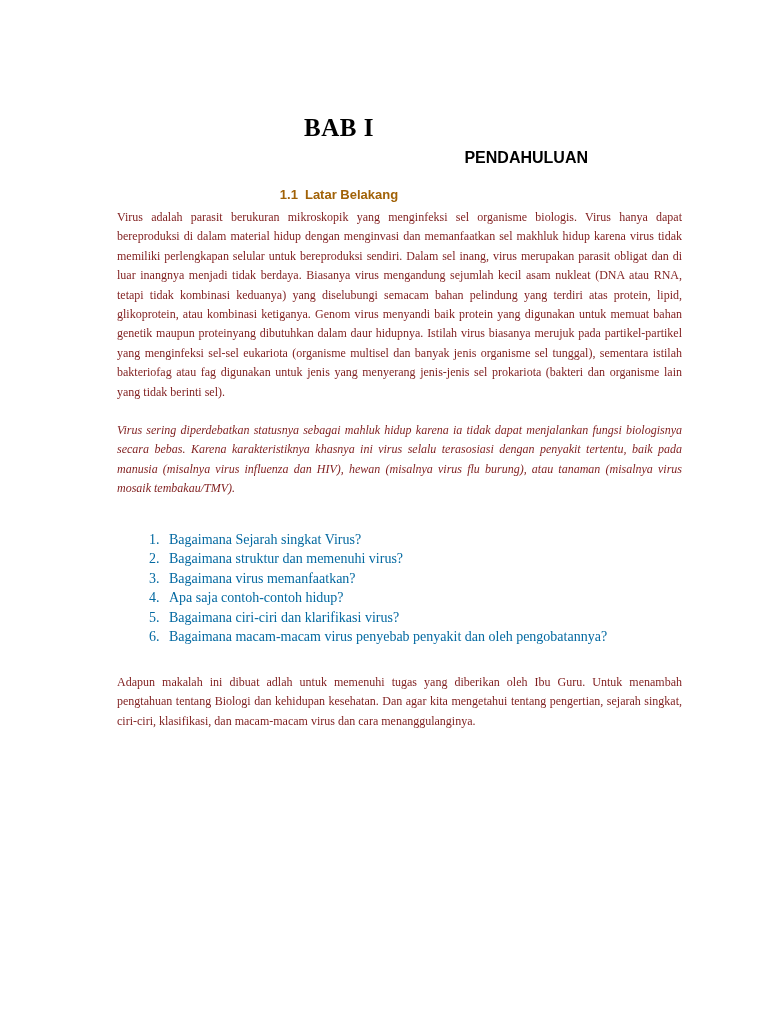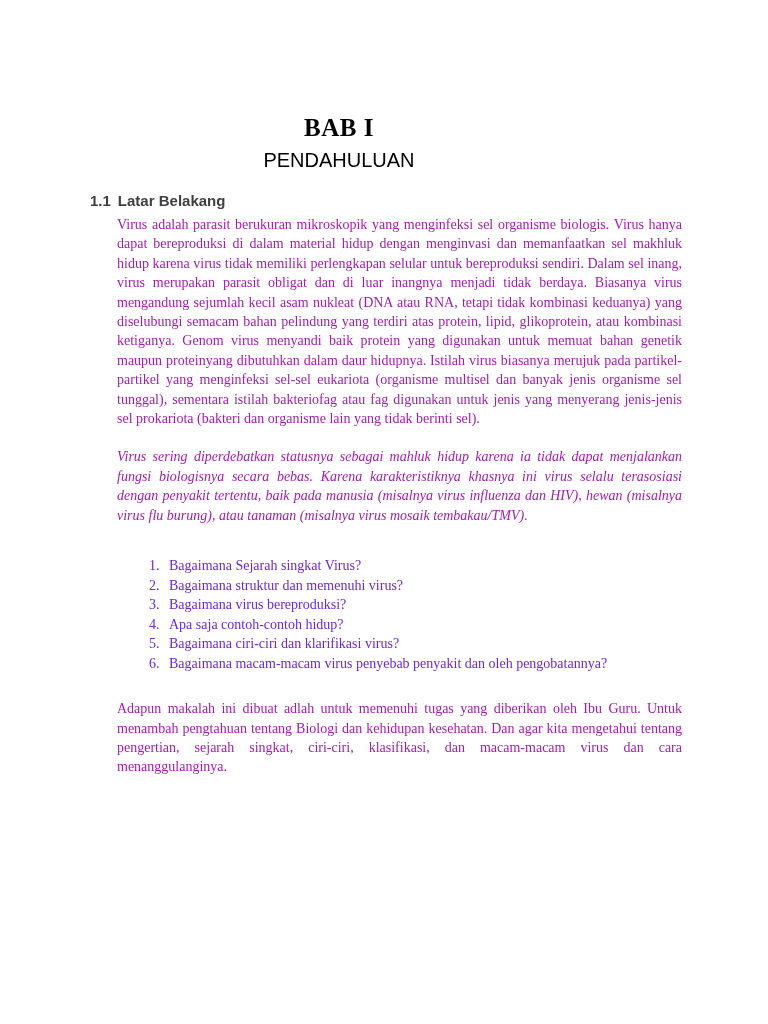--- a/index.html
+++ b/index.html
@@ -20,55 +20,56 @@
     margin: 0;
     text-align: center;
     font-family: "Liberation Serif", "DejaVu Serif", serif;
     font-weight: bold;
     font-size: 25px;
     letter-spacing: 0.5px;
     color: #000000;
   }
   .doc-subtitle {
     margin: 7px 0 0 0;
-    text-align: center;
+    text-align: right;
     font-family: "Liberation Sans", "DejaVu Sans", sans-serif;
-    font-weight: normal;
-    font-size: 20px;
+    font-weight: bold;
+    font-size: 16px;
     color: #000000;
   }
   .section { margin: 0; }
   .section-1 { margin-top: 20px; }
   .section-2 { margin-top: 31px; }
   .section-3 { margin-top: 26px; }
   .section-heading {
     margin: 0;
     font-family: "Liberation Sans", "DejaVu Sans", sans-serif;
     font-weight: bold;
-    font-size: 15px;
-    color: #404040;
+    font-size: 13px;
+    color: #a16207;
+    text-align: center;
   }
   .section-heading .sec-num { margin-right: 7px; }
   .section-3 .section-heading .sec-num { margin-right: 3px; }
   .para {
     margin: 6px 0 0 27px;
     width: 565px;
     text-align: justify;
-    font-size: 14px;
+    font-size: 12px;
     line-height: 19.4px;
-    color: #a21caf;
+    color: #7f1d1d;
   }
   .para + .para { margin-top: 19px; font-style: italic; }
   ol.question-list {
     margin: 8px 0 0 27px;
     padding-left: 46px;
     width: 520px;
     font-size: 14px;
     line-height: 19.5px;
-    color: #6d28d9;
+    color: #0369a1;
     list-style-type: decimal;
   }
   ol.question-list li { padding-left: 6px; }
 </style>
 </head>
 <body>
 
 <div class="page">
 
   <h1 class="doc-title">BAB I</h1>
@@ -79,21 +80,21 @@
       <span class="sec-num">1.1</span><span>Latar Belakang</span>
     </h2>
     <p class="para">Virus adalah parasit berukuran mikroskopik yang menginfeksi sel organisme biologis. Virus hanya dapat bereproduksi di dalam material hidup dengan menginvasi dan memanfaatkan sel makhluk hidup karena virus tidak memiliki perlengkapan selular untuk bereproduksi sendiri. Dalam sel inang, virus merupakan parasit obligat dan di luar inangnya menjadi tidak berdaya. Biasanya virus mengandung sejumlah kecil asam nukleat (DNA atau RNA, tetapi tidak kombinasi keduanya) yang diselubungi semacam bahan pelindung yang terdiri atas protein, lipid, glikoprotein, atau kombinasi ketiganya. Genom virus menyandi baik protein yang digunakan untuk memuat bahan genetik maupun proteinyang dibutuhkan dalam daur hidupnya. Istilah virus biasanya merujuk pada partikel-partikel yang menginfeksi sel-sel eukariota (organisme multisel dan banyak jenis organisme sel tunggal), sementara istilah bakteriofag atau fag digunakan untuk jenis yang menyerang jenis-jenis sel prokariota (bakteri dan organisme lain yang tidak berinti sel).</p>
     <p class="para">Virus sering diperdebatkan statusnya sebagai mahluk hidup karena ia tidak dapat menjalankan fungsi biologisnya secara bebas. Karena karakteristiknya khasnya ini virus selalu terasosiasi dengan penyakit tertentu, baik pada manusia (misalnya virus influenza dan HIV), hewan (misalnya virus flu burung), atau tanaman (misalnya virus mosaik tembakau/TMV).</p>
   </div>
 
   <div class="section section-2">
     <ol class="question-list">
       <li>Bagaimana Sejarah singkat Virus?</li>
       <li>Bagaimana struktur dan memenuhi virus?</li>
-      <li>Bagaimana virus bereproduksi?</li>
+      <li>Bagaimana virus memanfaatkan?</li>
       <li>Apa saja contoh-contoh hidup?</li>
       <li>Bagaimana ciri-ciri dan klarifikasi virus?</li>
       <li>Bagaimana macam-macam virus penyebab penyakit dan oleh pengobatannya?</li>
     </ol>
   </div>
 
   <div class="section section-3">
     <p class="para">Adapun makalah ini dibuat adlah untuk memenuhi tugas yang diberikan oleh Ibu Guru. Untuk menambah pengtahuan tentang Biologi dan kehidupan kesehatan. Dan agar kita mengetahui tentang pengertian, sejarah singkat, ciri-ciri, klasifikasi, dan macam-macam virus dan cara menanggulanginya.</p>
   </div>
 

